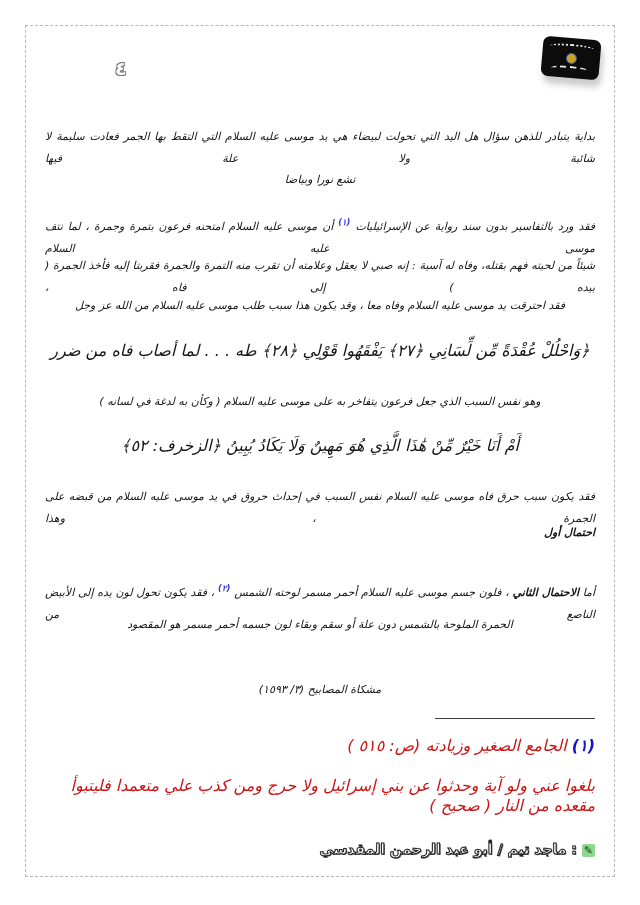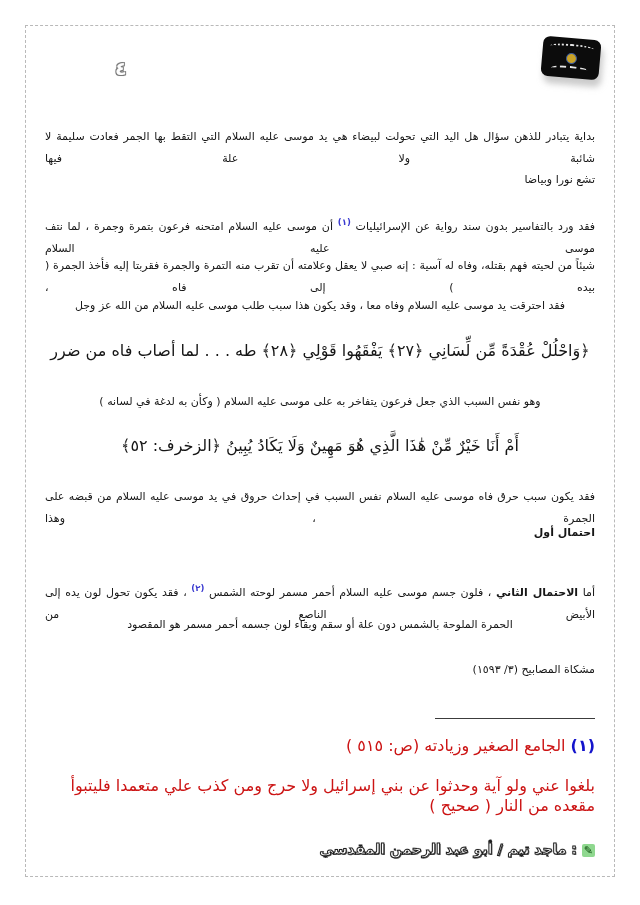--- a/index.html
+++ b/index.html
@@ -15,23 +15,23 @@
   
   .logo{position:absolute;right:40px;top:38px;width:58px;height:36px;background:#0c0c0c;
     border-radius:7px;transform:rotate(5deg);box-shadow:3px 7px 6px rgba(160,160,160,.55);
     display:flex;flex-direction:column;align-items:center;justify-content:center;gap:2px;padding:2px 0;}
   .logo .squiggle{width:44px;height:5px;border-top:2px dotted #e8e8e8;border-radius:50%;}
   .logo .squiggle.b{width:38px;border-top-style:dashed;}
   .logo .emblem{width:9px;height:9px;border-radius:50%;background:#c9a227;border:1px solid #3a5a9f;}
 
   .content{position:absolute;left:45px;top:0;width:550px;height:905px;direction:rtl;}
 
-  .bline{position:absolute;left:0;right:0;font-size:11px;line-height:22px;white-space:normal;}
+  .bline{position:absolute;left:0;right:0;font-size:11px;line-height:22px;white-space:normal;font-style:italic;}
   .just{text-align:justify;text-align-last:justify;}
-  .left{text-align:right;}
+  .left{text-align:center;}
   .right{text-align:right;}
   .center{text-align:center;}
   .verse{font-size:16px;}
   .bold{font-weight:bold;}
   .ref{color:#3a3ad0;font-size:8.5px;vertical-align:super;font-weight:bold;}
 
   .fn{font-size:16px;line-height:20px;}
   .fn-num{color:#1414cc;font-weight:bold;}
   .fn-text{color:#cc1414;}
   .fn-sep{position:absolute;right:0;width:160px;border-top:1.5px solid #3c3c3c;}
@@ -99,21 +99,21 @@
     <span>أما</span>
     <span class="bold">الاحتمال الثاني</span>
     <span>، فلون جسم موسى عليه السلام أحمر مسمر لوحته الشمس</span>
     <span class="ref">(٢)</span>
     <span>، فقد يكون تحول لون يده إلى الأبيض الناصع من</span>
   </div>
   <div class="bline center" style="top:614px">
     <span>الحمرة الملوحة بالشمس دون علة أو سقم وبقاء لون جسمه أحمر مسمر هو المقصود</span>
   </div>
 
-  <div class="bline left" style="top:659px">
+  <div class="bline left" style="top:679px">
     <span>مشكاة المصابيح (٣/ ١٥٩٣)</span>
   </div>
 
   <div class="fn-sep" style="top:718px"></div>
 
   <div class="bline right fn" style="top:736px">
     <span class="fn-num">(١)</span>
     <span class="fn-text">الجامع الصغير وزيادته (ص: ٥١٥ )</span>
   </div>
   <div class="bline right fn" style="top:776px">

